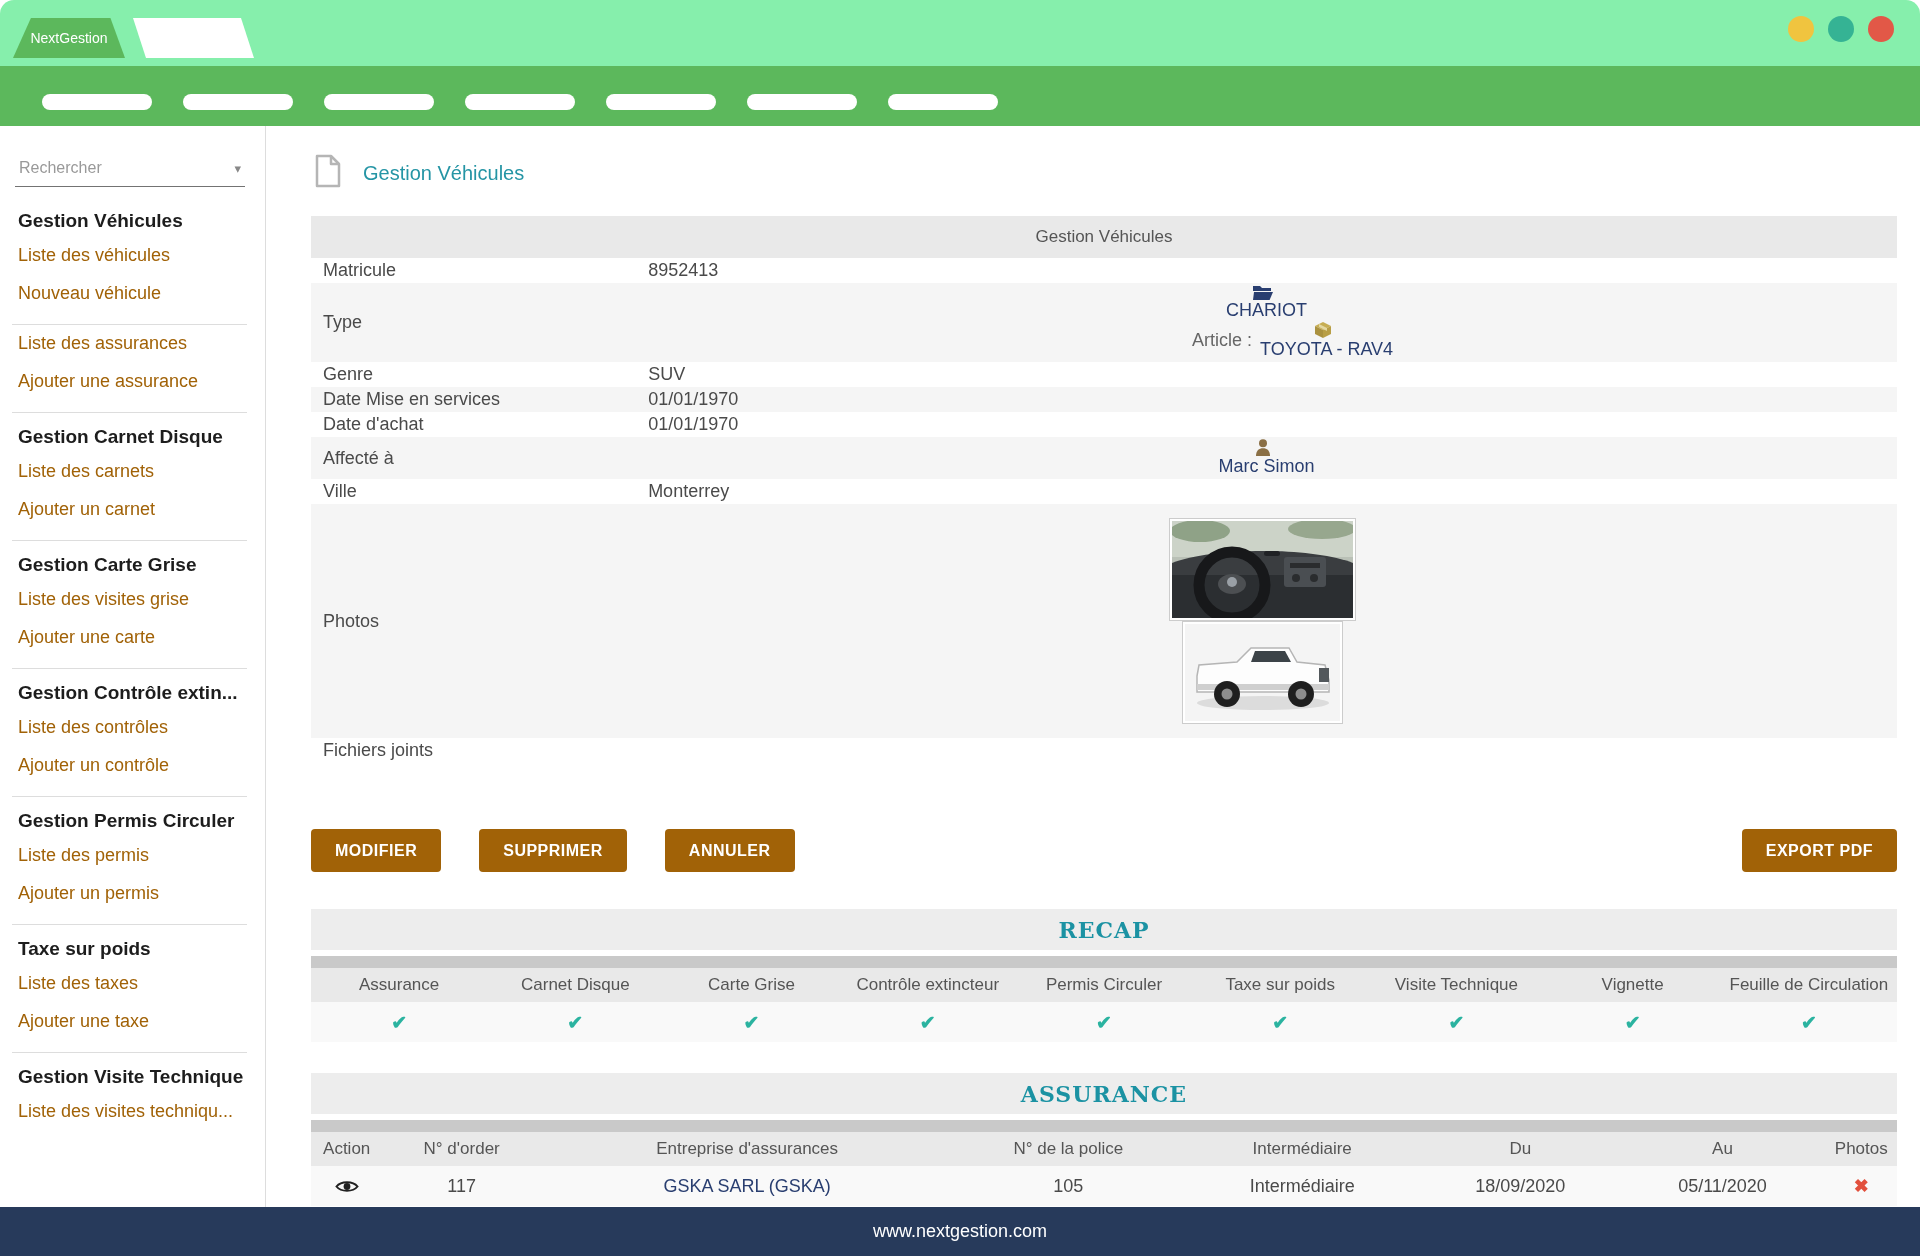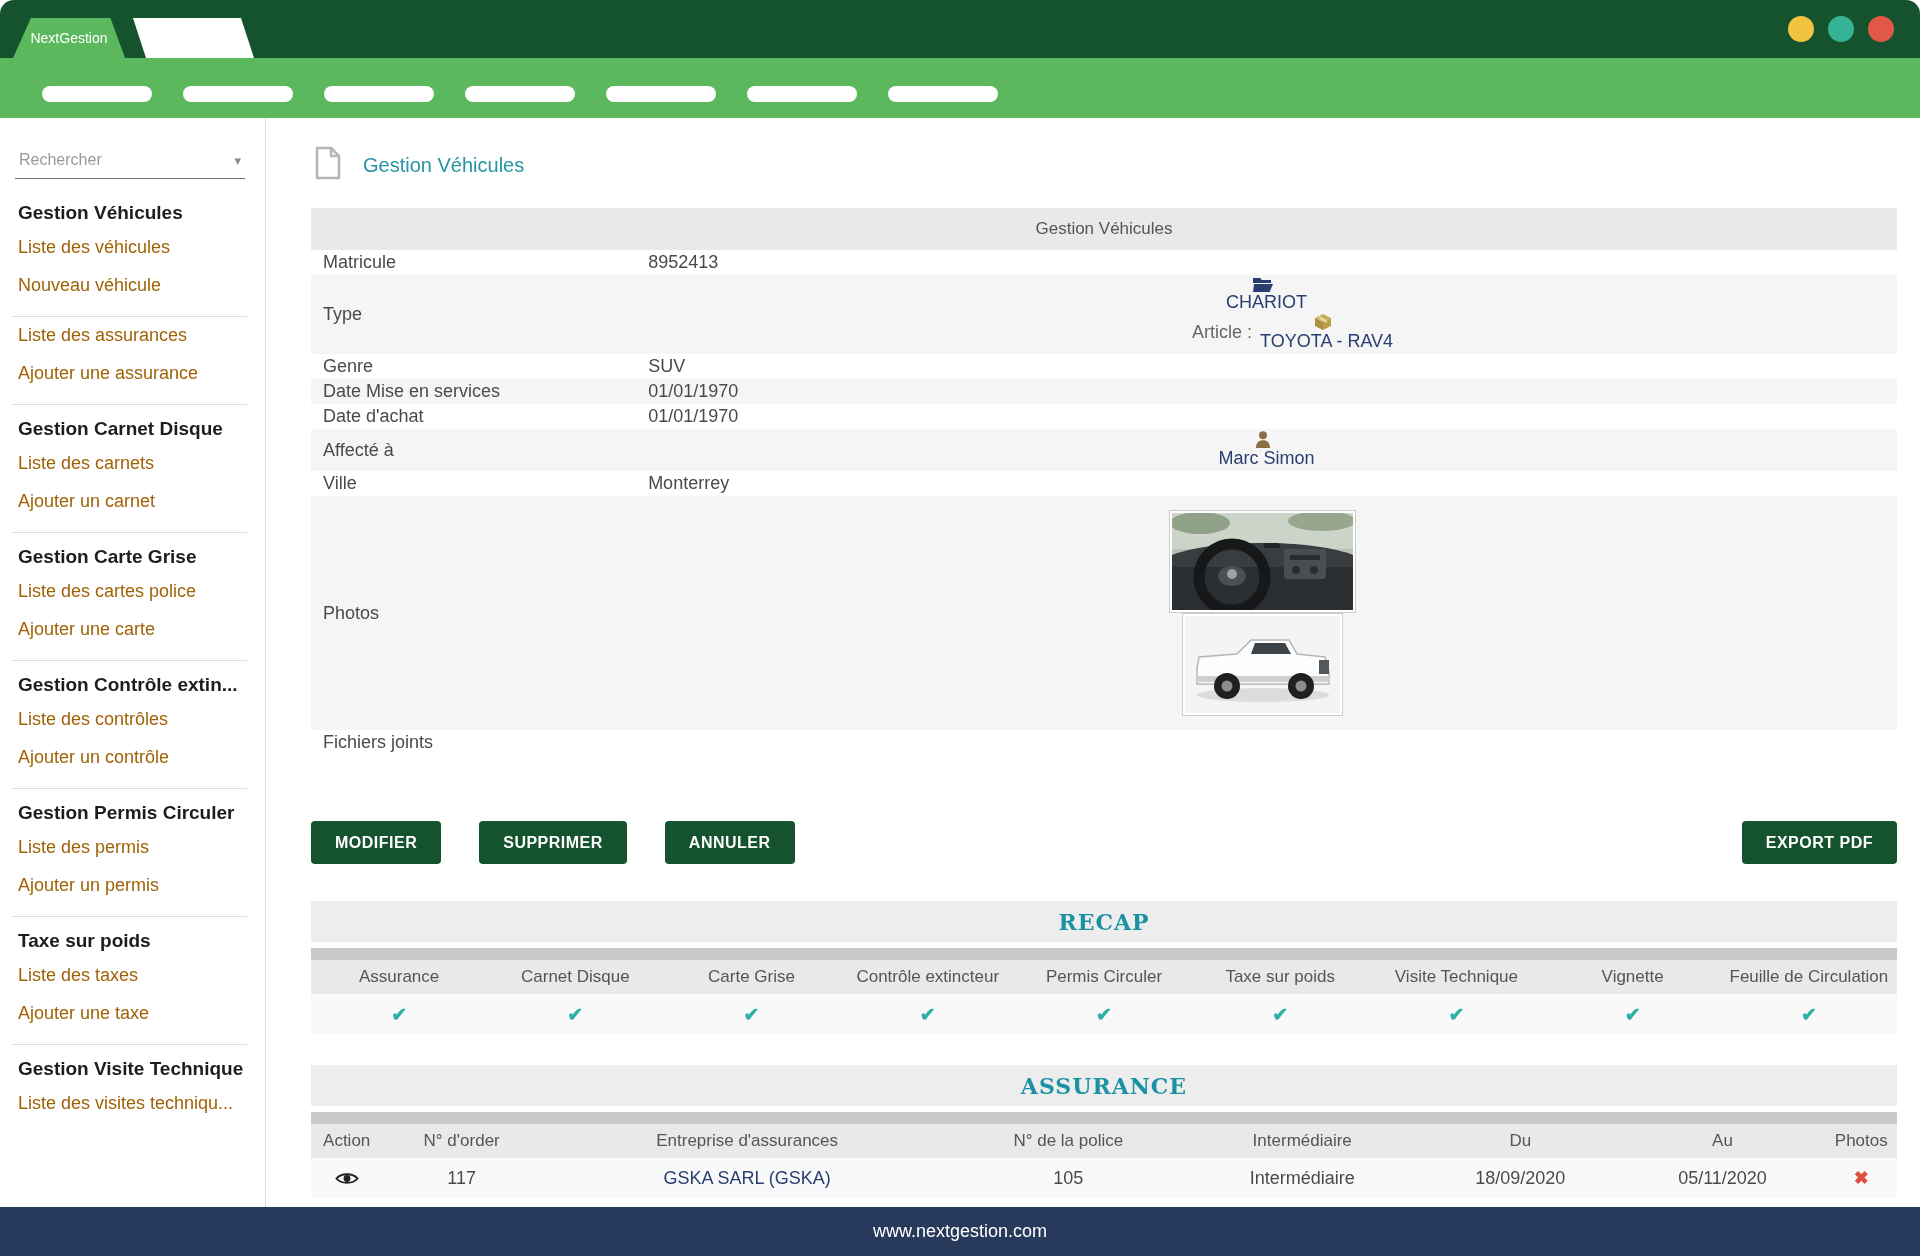--- a/index.html
+++ b/index.html
@@ -1,20 +1,20 @@
 <!DOCTYPE html>
 <html><head>
 <meta charset="utf-8">
 <style>
   html,body{margin:0;padding:0;width:1920px;height:1256px;overflow:hidden;background:#fff;
     font-family:"Liberation Sans",sans-serif;}
   .window{position:relative;width:1920px;height:1256px;background:#fff;}
 
   
-  .titlebar{position:relative;height:58px;background:#14532d;border-radius:14px 14px 0 0;}
+  .titlebar{position:relative;height:66px;background:#86efac;border-radius:14px 14px 0 0;}
   .tab-brand{position:absolute;left:13px;top:18px;width:112px;height:40px;background:#5cb85c;
     clip-path:polygon(16% 0,87% 0,100% 100%,0 100%);color:#fff;font-size:14px;
     display:flex;align-items:center;justify-content:center;cursor:pointer;}
   .tab-blank{position:absolute;left:133px;top:18px;width:108px;height:40px;background:#fff;
     transform:skewX(18deg);transform-origin:top left;cursor:pointer;}
   .traffic{position:absolute;right:26px;top:16px;display:flex;gap:14px;}
   .dot{width:26px;height:26px;border-radius:50%;cursor:pointer;}
   .dot-min{background:#f0c43f}.dot-max{background:#35b394}.dot-close{background:#e25847}
 
   
@@ -46,21 +46,21 @@
   .row-alt td{background:#f5f5f5;}
   .cellflex{display:flex;align-items:center;flex-direction:column;}
   .link-navy{color:#293e70;cursor:pointer;}
   .muted{color:#666;}
   .icon-gap{margin-right:7px;display:inline-flex;}
   .article-part{margin-left:52px;display:inline-flex;align-items:center;}
   .thumb{background:#fff;border:1px solid #ccc;padding:2px;margin-right:8px;cursor:pointer;}
   .thumb svg{display:block;}
 
   .actions-row{display:flex;gap:38px;margin-top:66px;}
-  .btn{background:#14532d;color:#fff;border:none;border-radius:4px;font-size:16px;font-weight:bold;
+  .btn{background:#a16207;color:#fff;border:none;border-radius:4px;font-size:16px;font-weight:bold;
     letter-spacing:.5px;padding:0 24px;height:43px;font-family:inherit;cursor:pointer;}
   .btn-export{margin-left:auto;}
 
   .section{margin-top:37px;}
   .sec-title{height:41px;background:#ededed;display:flex;align-items:center;justify-content:center;
     color:#1b92a3;font-family:"DejaVu Serif",serif;font-weight:bold;font-size:22px;letter-spacing:1px;}
   .sec-strip{height:12px;background:#c9c9c9;margin-top:6px;}
   .grid-table{table-layout:fixed;}
   .grid-table th{background:#e9e9e9;font-weight:normal;color:#555;font-size:17px;height:32px;
     overflow:hidden;white-space:nowrap;}
@@ -120,21 +120,21 @@
         <div class="sb-div"></div>
       </div>
       <div>
         <div class="sb-header">Gestion Carnet Disque</div>
         <div class="sb-item">Liste des carnets</div>
         <div class="sb-item">Ajouter un carnet</div>
         <div class="sb-div"></div>
       </div>
       <div>
         <div class="sb-header">Gestion Carte Grise</div>
-        <div class="sb-item">Liste des cartes police</div>
+        <div class="sb-item">Liste des visites grise</div>
         <div class="sb-item">Ajouter une carte</div>
         <div class="sb-div"></div>
       </div>
       <div>
         <div class="sb-header">Gestion Contrôle extin...</div>
         <div class="sb-item">Liste des contrôles</div>
         <div class="sb-item">Ajouter un contrôle</div>
         <div class="sb-div"></div>
       </div>
       <div>

